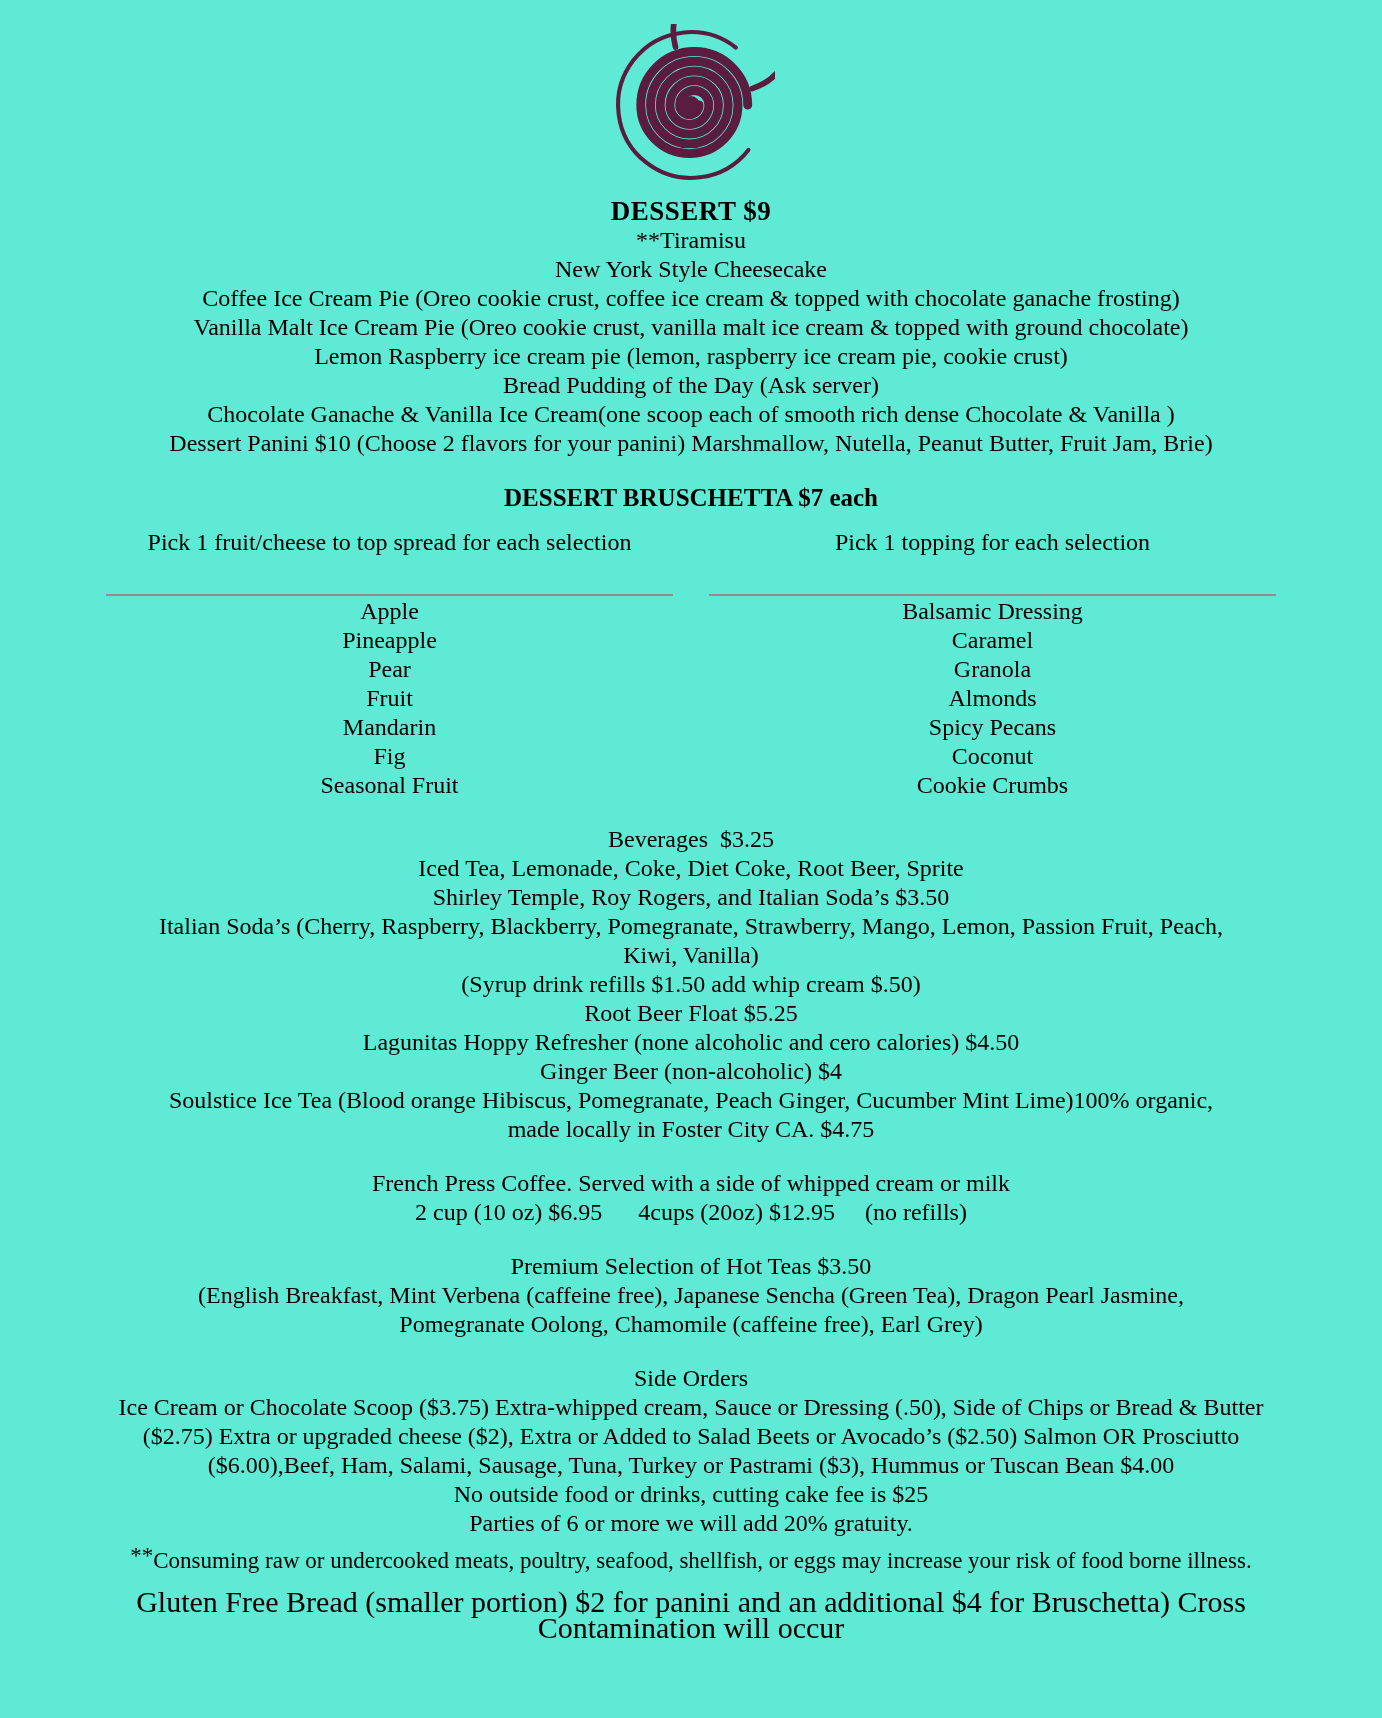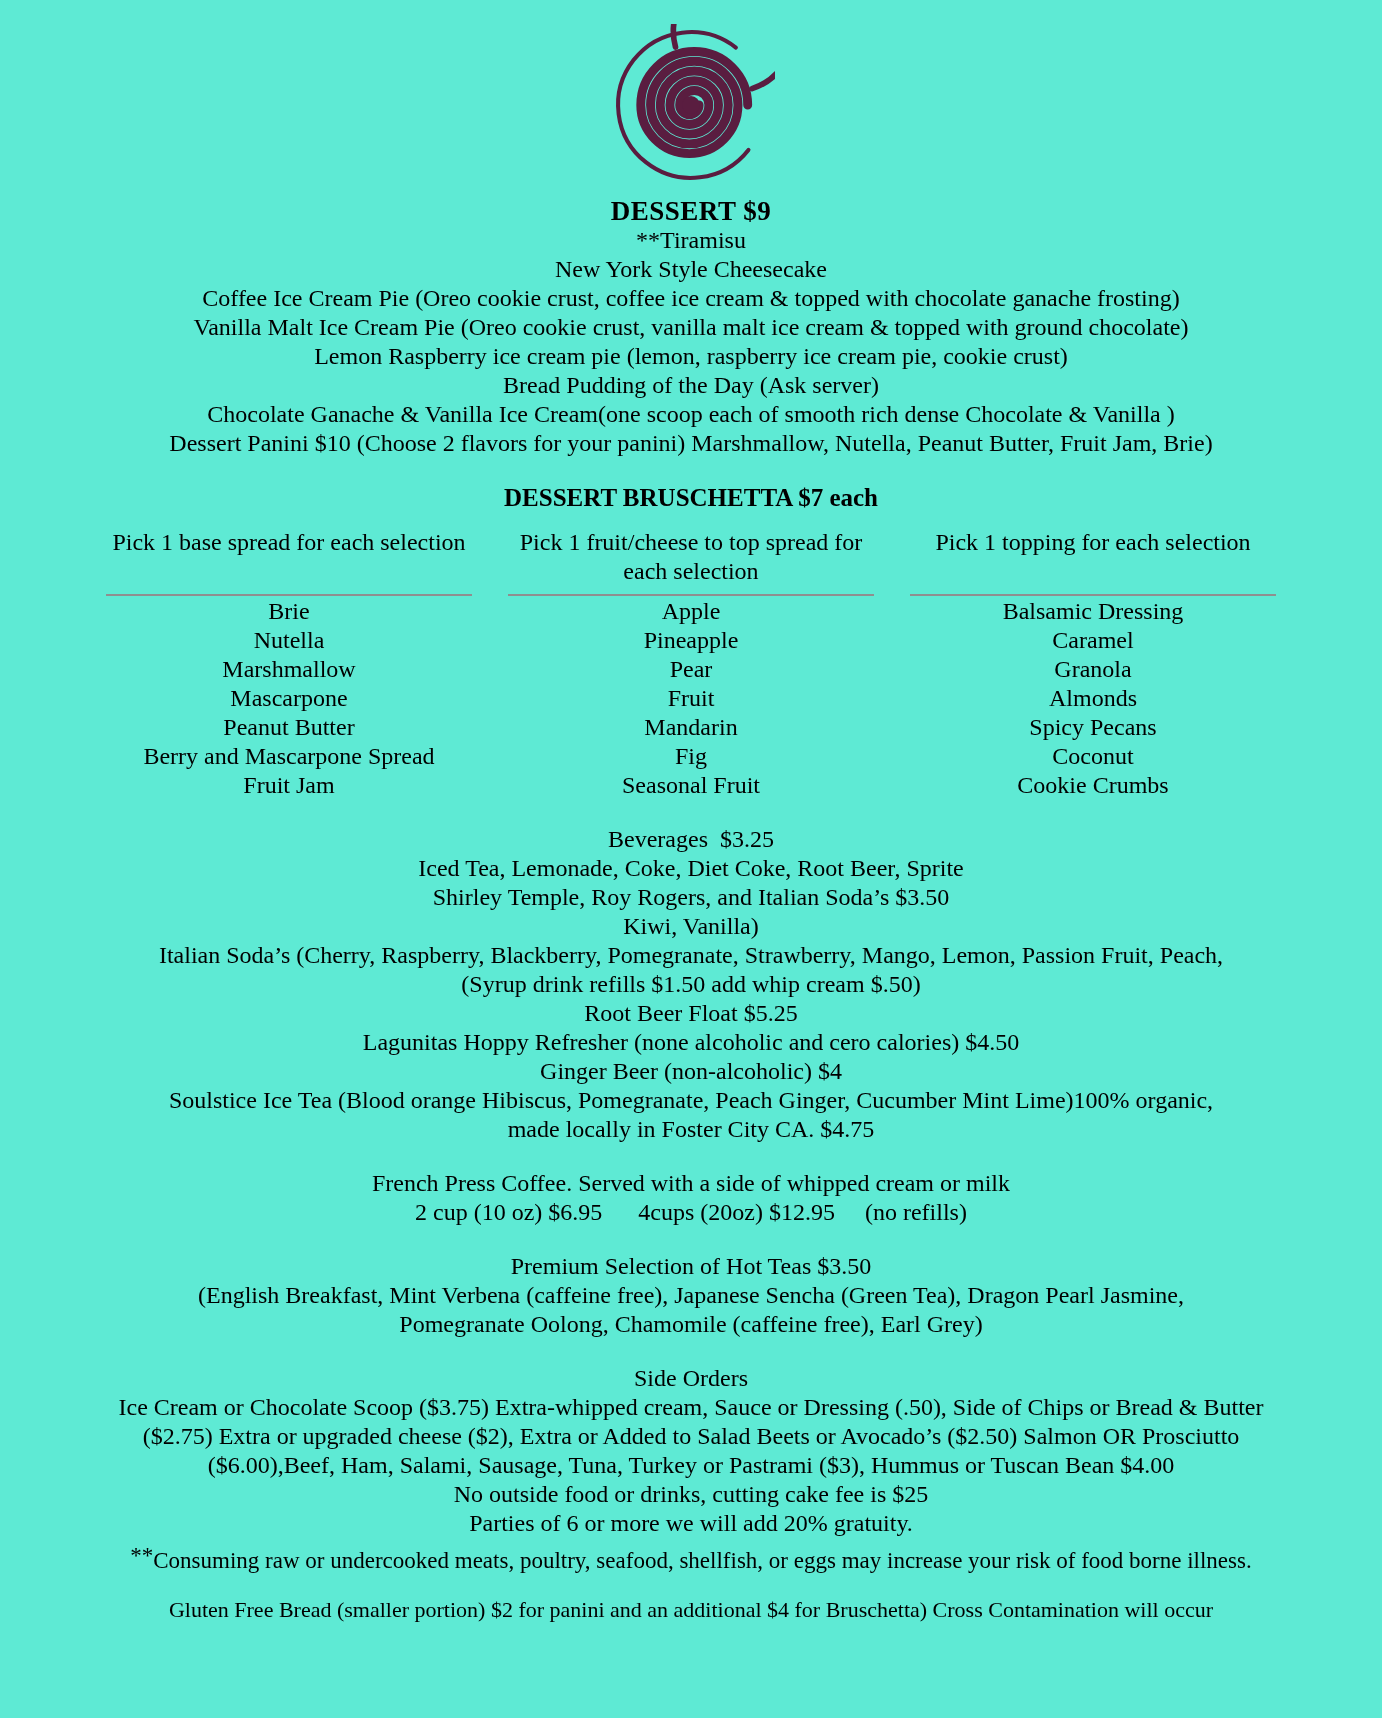--- a/index.html
+++ b/index.html
@@ -30,21 +30,21 @@
   }
   .col { flex: 1; }
   .col-header {
     height: 62px;
     border-bottom: 2px solid #8f8f8f;
     padding-bottom: 4px;
     box-sizing: content-box;
   }
   .col-items { padding-top: 1px; }
   .small { font-size: 23px; line-height: 24px; margin-top: 6px; }
-  .gluten { font-size: 22px; line-height: 26px; margin-top: 24px; }
+  .gluten { font-size: 30px; line-height: 26px; margin-top: 16px; }
 </style>
 </head>
 <body>
 
 <div class="page">
   <div class="content">
 
     <div class="logo-wrap">
       <svg width="168" height="162" viewBox="0 0 200 200" aria-hidden="true">
         <g fill="none" stroke="#5a1d40" stroke-linecap="round">
@@ -65,32 +65,20 @@
         <div class="line"><span class="b">Lemon Raspberry ice cream pie</span><span> (lemon, raspberry ice cream pie, cookie crust)</span></div>
         <div class="line"><span class="b">Bread Pudding of the Day</span><span> (Ask server)</span></div>
         <div class="line"><span class="b">Chocolate Ganache &amp; Vanilla Ice Cream</span><span>(one scoop each of smooth rich dense Chocolate &amp; Vanilla )</span></div>
         <div class="line"><span class="b">Dessert Panini $10</span><span> (Choose 2 flavors for your panini) Marshmallow, Nutella, Peanut Butter, Fruit Jam, Brie)</span></div>
       </div>
 
     <div class="section">
       <div class="section-title">DESSERT BRUSCHETTA $7 each</div>
       <div class="cols">
           <div class="col">
-            <div class="col-header">Pick 1 base spread for each selection</div>
-            <div class="col-items">
-              <div class="line">Brie</div>
-              <div class="line">Nutella</div>
-              <div class="line">Marshmallow</div>
-              <div class="line">Mascarpone</div>
-              <div class="line">Peanut Butter</div>
-              <div class="line">Berry and Mascarpone Spread</div>
-              <div class="line">Fruit Jam</div>
-            </div>
-          </div>
-          <div class="col">
             <div class="col-header">Pick 1 fruit/cheese to top spread for each selection</div>
             <div class="col-items">
               <div class="line">Apple</div>
               <div class="line">Pineapple</div>
               <div class="line">Pear</div>
               <div class="line">Fruit</div>
               <div class="line">Mandarin</div>
               <div class="line">Fig</div>
               <div class="line">Seasonal Fruit</div>
             </div>
@@ -108,22 +96,22 @@
             </div>
           </div>
         </div>
     </div>
 
     <div class="section">
       <div>
           <div class="line"><span class="b">Beverages &nbsp;$3.25</span></div>
           <div class="line"><span>Iced Tea, Lemonade, Coke, Diet Coke, Root Beer, Sprite</span></div>
           <div class="line"><span class="b">Shirley Temple, Roy Rogers, and Italian Soda’s $3.50</span></div>
+          <div class="line"><span class="b">Italian Soda’s</span><span> (Cherry, Raspberry, Blackberry, Pomegranate, Strawberry, Mango, Lemon, Passion Fruit, Peach,</span></div>
           <div class="line"><span>Kiwi, Vanilla)</span></div>
-          <div class="line"><span class="b">Italian Soda’s</span><span> (Cherry, Raspberry, Blackberry, Pomegranate, Strawberry, Mango, Lemon, Passion Fruit, Peach,</span></div>
           <div class="line"><span>(Syrup drink refills </span><span class="b">$1.50</span><span> add whip cream </span><span class="b">$.50</span><span>)</span></div>
           <div class="line"><span class="b">Root Beer Float $5.25</span></div>
           <div class="line"><span class="b">Lagunitas Hoppy Refresher</span><span> (none alcoholic and cero calories) </span><span class="b">$4.50</span></div>
           <div class="line"><span class="b">Ginger Beer</span><span> (non-alcoholic) </span><span class="b">$4</span></div>
           <div class="line"><span class="b">Soulstice Ice Tea</span><span> (Blood orange Hibiscus, Pomegranate, Peach Ginger, Cucumber Mint Lime)100% organic,</span></div>
           <div class="line"><span>made locally in Foster City CA. </span><span class="b">$4.75</span></div>
         </div>
     </div>
 
     <div class="section">

